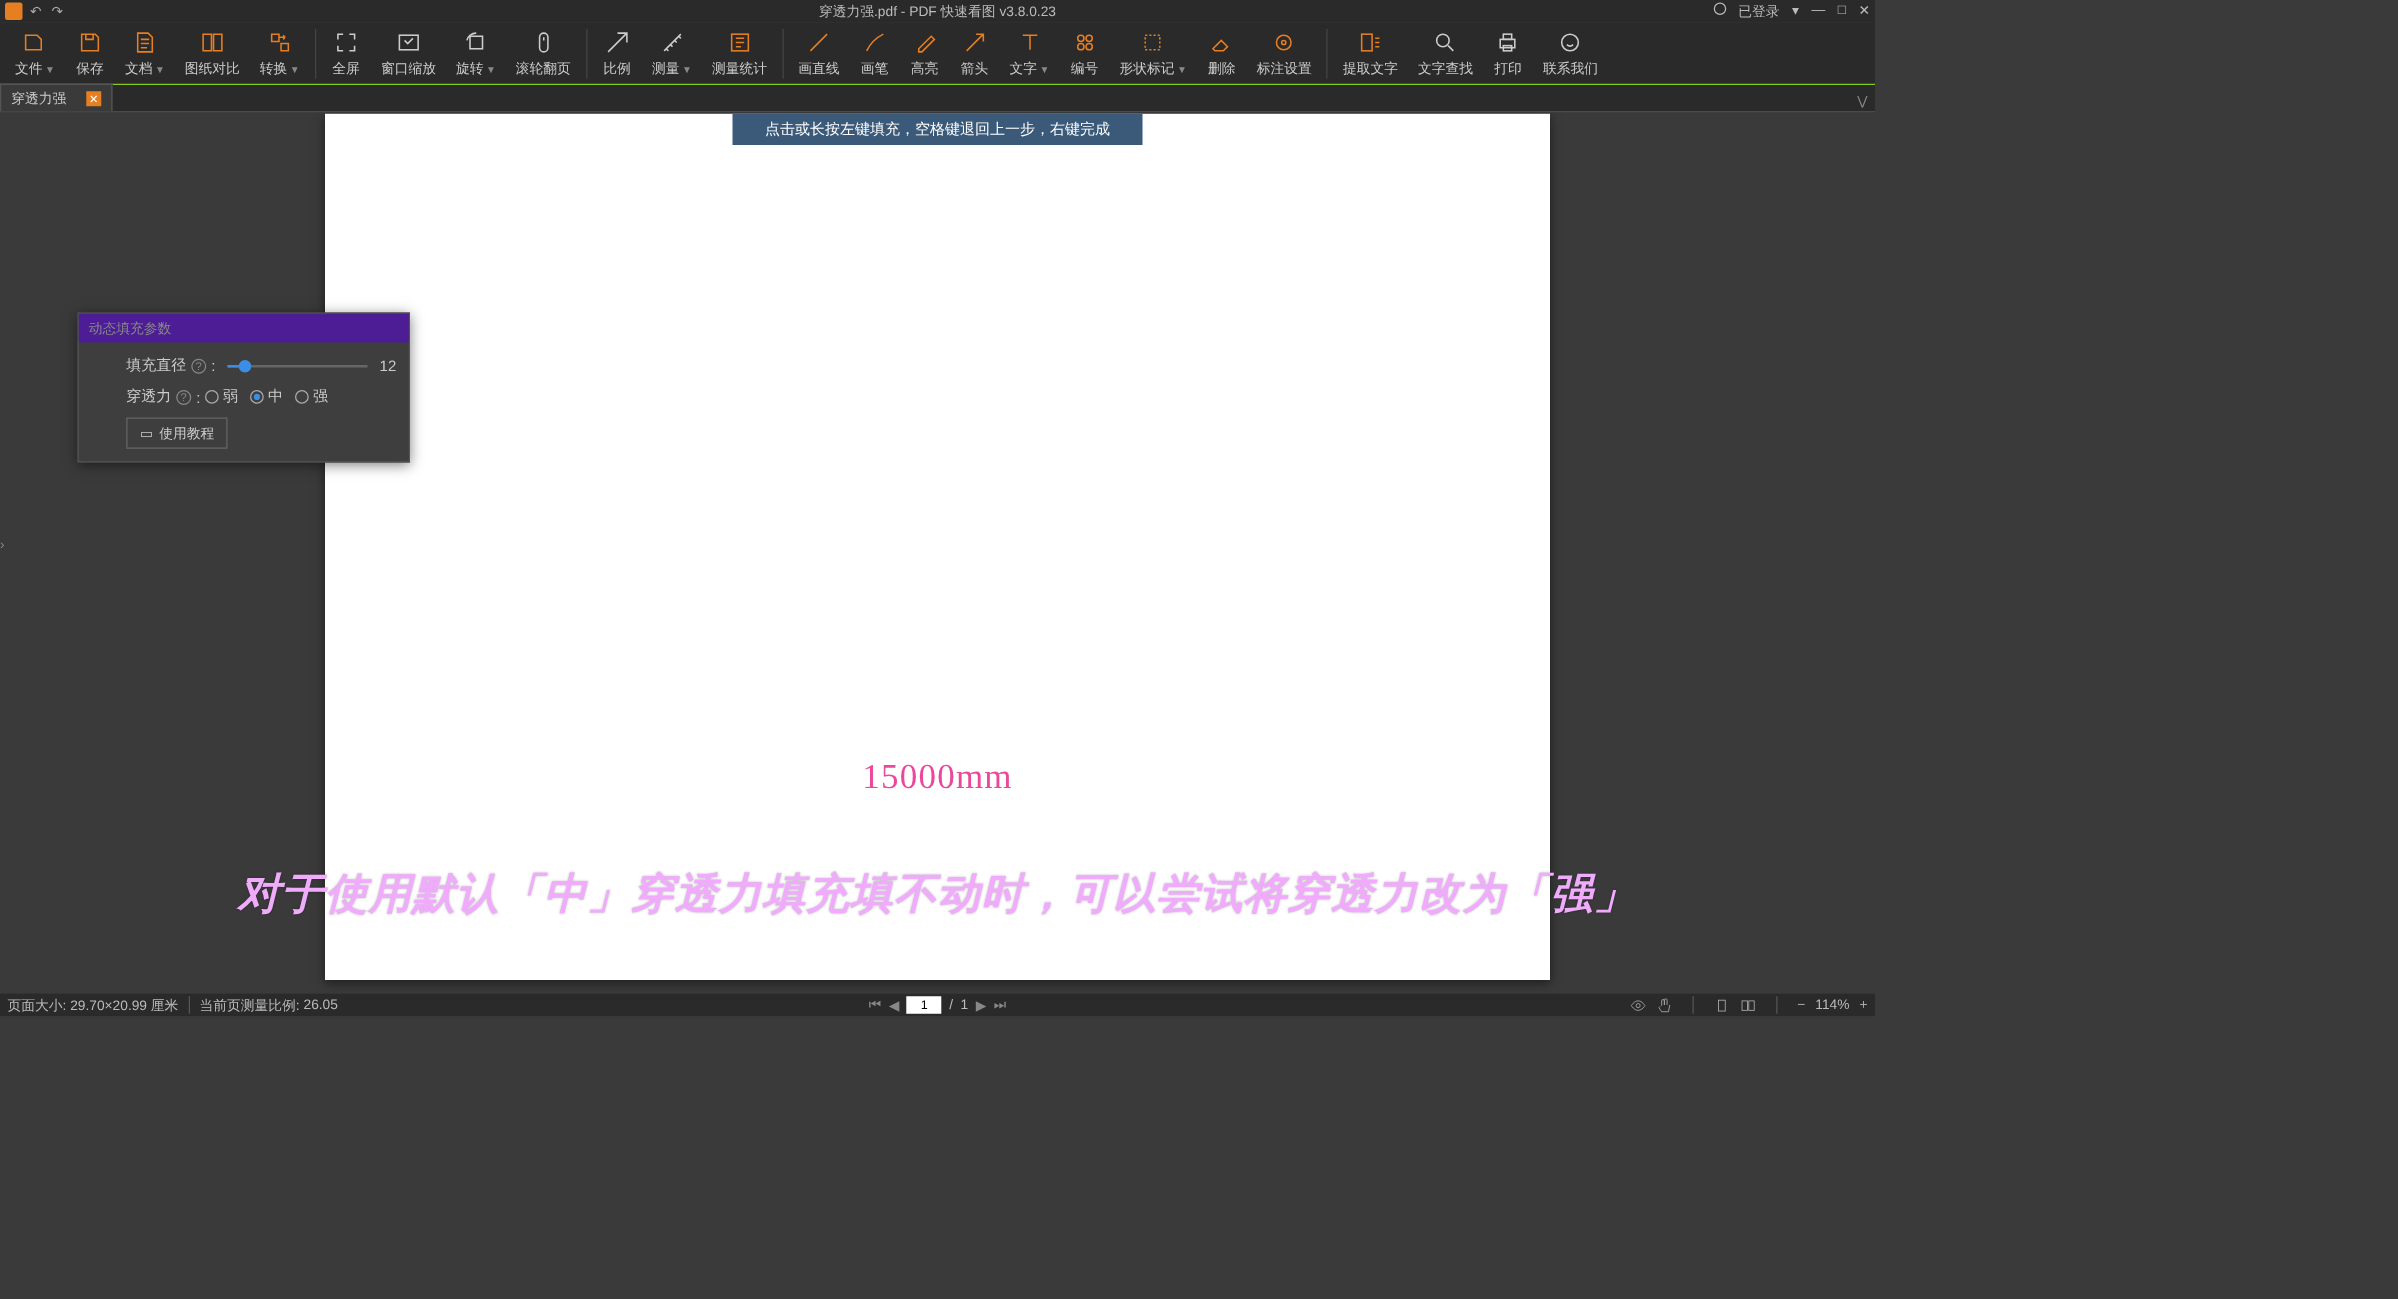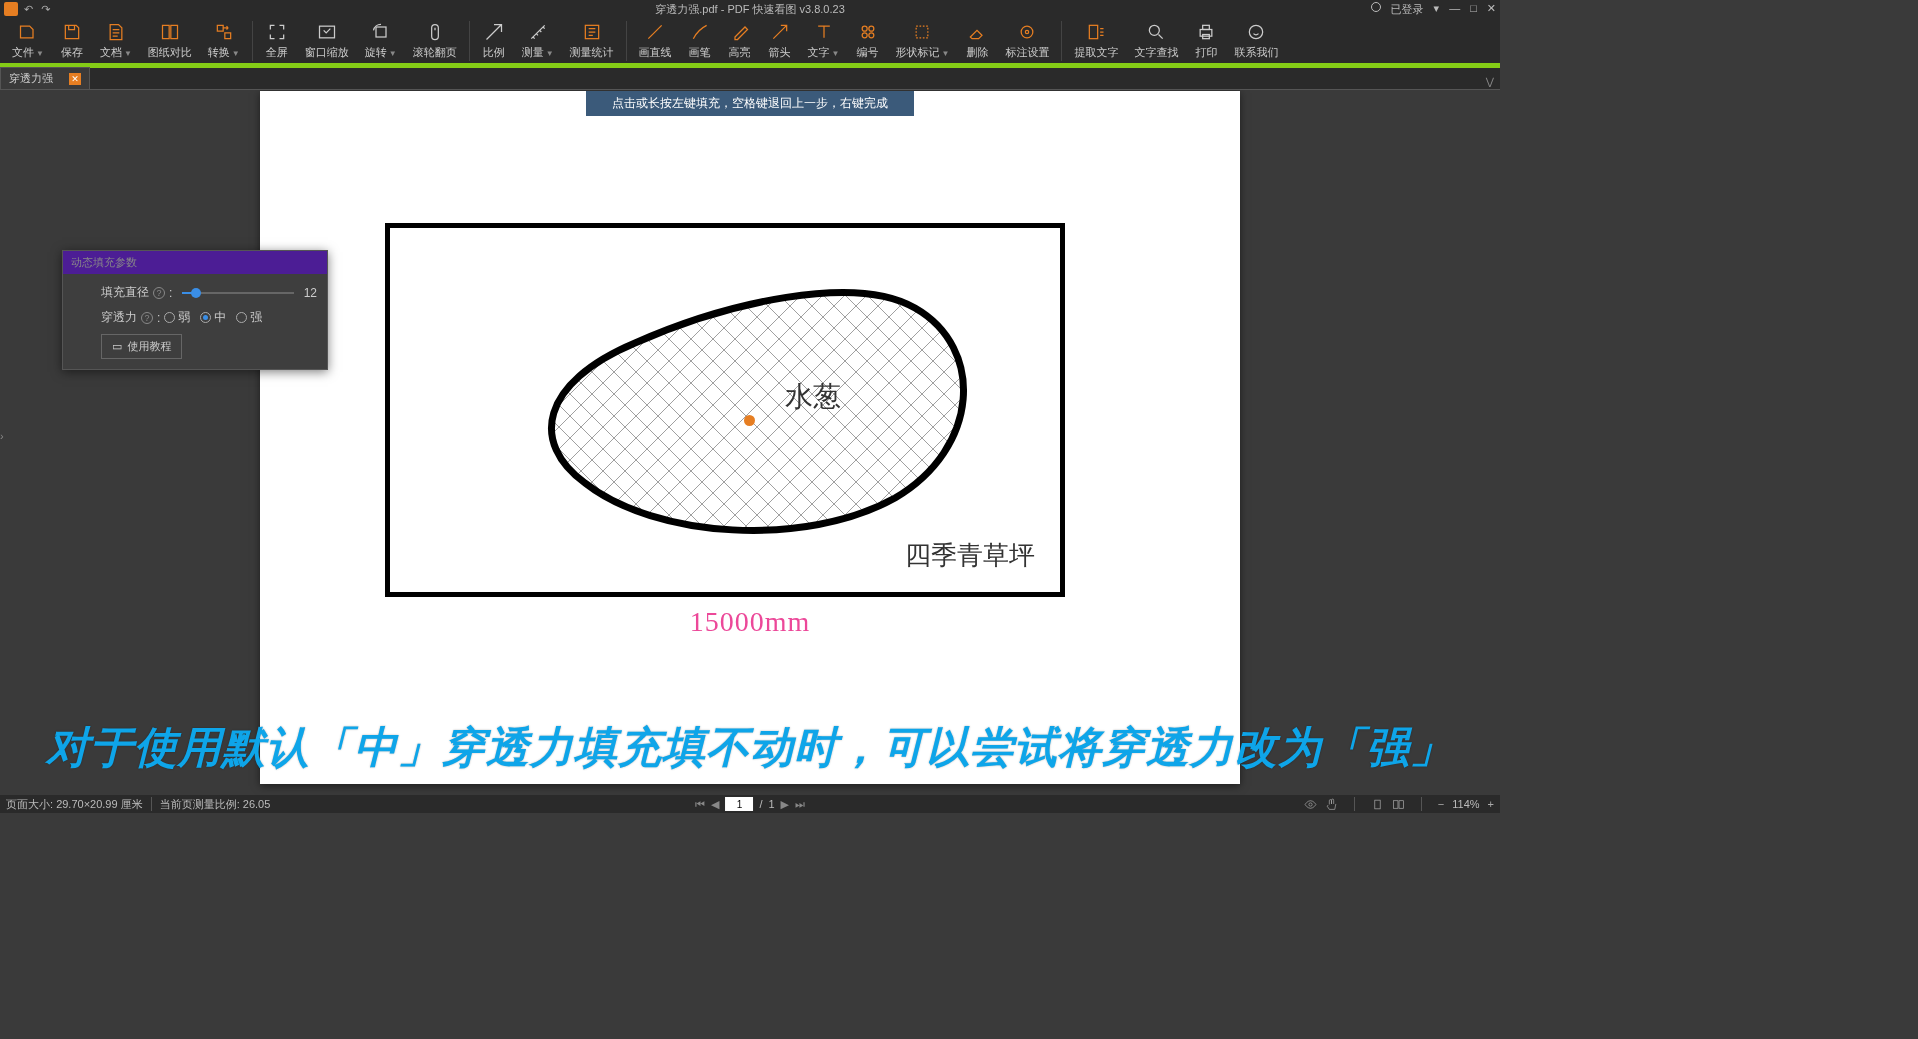--- a/index.html
+++ b/index.html
@@ -8,21 +8,21 @@
 
 .titlebar { height: 18px; background: #2a2a2a; display: flex; align-items: center; font-size: 11px; padding: 0 4px; position: relative; }
 .titlebar .logo { width: 14px; height: 14px; background: #e67e22; border-radius: 2px; margin-right: 6px; }
 .titlebar .back-fwd { display: flex; gap: 8px; color: #aaa; }
 .titlebar .title { position: absolute; left: 50%; transform: translateX(-50%); color: #bbb; }
 .titlebar .right { margin-left: auto; display: flex; gap: 10px; color: #bbb; }
 .titlebar .user-icon { display: inline-block; width: 10px; height: 10px; border: 1px solid #bbb; border-radius: 50%; position: relative; }
 .win-btn { cursor: pointer; }
 
 
-.toolbar { height: 50px; background: #2a2a2a; display: flex; align-items: center; padding: 0 4px; border-bottom: 5px solid #84cc16; }
+.toolbar { height: 50px; background: #2a2a2a; display: flex; align-items: center; padding: 0 4px; border-bottom: 1px solid #84cc16; }
 .tool-group { display: flex; }
 .tool-sep { width: 1px; height: 40px; background: #444; margin: 0 4px; }
 .tool-btn { display: flex; flex-direction: column; align-items: center; justify-content: center; padding: 2px 8px; cursor: pointer; min-width: 40px; }
 .tool-btn .ico { width: 22px; height: 22px; display: flex; align-items: center; justify-content: center; }
 .tool-btn .ico svg { width: 20px; height: 20px; }
 .tool-btn .lbl { font-size: 11px; color: #ccc; margin-top: 2px; white-space: nowrap; }
 .tool-btn.accent .ico svg { stroke: #e67e22; }
 .tool-btn .ico svg { stroke: #ccc; fill: none; stroke-width: 1.5; }
 .drop-arrow { font-size: 8px; color: #888; margin-left: 2px; }
 
@@ -57,21 +57,21 @@
 .slider-wrap { flex: 1; height: 14px; position: relative; margin: 0 6px; }
 .slider-track { position: absolute; top: 6px; left: 0; right: 0; height: 2px; background: #666; }
 .slider-fill { position: absolute; top: 6px; left: 0; width: 12%; height: 2px; background: #3a8ee6; }
 .slider-thumb { position: absolute; top: 2px; left: 12%; width: 10px; height: 10px; background: #3a8ee6; border-radius: 50%; transform: translateX(-50%); }
 .radio { display: inline-flex; align-items: center; gap: 3px; margin-right: 6px; }
 .radio .dot { width: 11px; height: 11px; border: 1px solid #aaa; border-radius: 50%; display: inline-flex; align-items: center; justify-content: center; }
 .radio.sel .dot::after { content: ""; width: 5px; height: 5px; background: #3a8ee6; border-radius: 50%; }
 .tutorial-btn { border: 1px solid #666; background: transparent; color: #ccc; padding: 4px 10px; font-size: 11px; display: inline-flex; align-items: center; gap: 5px; cursor: pointer; }
 
 
-.caption { position: absolute; left: 50%; top: 692px; transform: translateX(-50%); color: #0ea5e9; font-size: 43px; font-weight: bold; font-style: italic; white-space: nowrap; text-shadow: 0 0 2px rgba(0,0,0,0.3); letter-spacing: 1px; margin-top: 27px; }
+.caption { position: absolute; left: 50%; top: 692px; transform: translateX(-50%); color: #f0abfc; font-size: 34px; font-weight: bold; font-style: italic; white-space: nowrap; text-shadow: 0 0 2px rgba(0,0,0,0.3); letter-spacing: 1px; }
 
 
 .statusbar { position: absolute; bottom: 0; left: 0; right: 0; height: 18px; background: #2a2a2a; display: flex; align-items: center; font-size: 11px; color: #bbb; padding: 0 6px; }
 .statusbar .sep { width: 1px; height: 14px; background: #555; margin: 0 8px; }
 .statusbar .center { position: absolute; left: 50%; transform: translateX(-50%); display: flex; align-items: center; gap: 6px; }
 .statusbar .page-input { width: 28px; height: 14px; background: #fff; color: #000; text-align: center; font-size: 10px; border: none; }
 .statusbar .right { margin-left: auto; display: flex; align-items: center; gap: 8px; }
 .statusbar .zoom-btn { cursor: pointer; color: #aaa; }
 .statusbar .icon-sm { width: 13px; height: 13px; }
 .statusbar .icon-sm svg { width: 13px; height: 13px; stroke: #aaa; fill: none; stroke-width: 1.3; }
@@ -337,36 +337,20 @@
     <span>穿透力强</span>
     <span class="close">✕</span>
   </div>
   <div class="tab-expand">⋁</div>
 </div>
 
 <div class="canvas-area">
   <div class="page">
     <div class="hint-bar">点击或长按左键填充，空格键退回上一步，右键完成</div>
 
-    <div class="drawing">
-      <div class="rect-border"></div>
-
-      <svg class="shape-svg" viewBox="0 0 480 290">
-        <defs>
-          <pattern id="hatch" width="22" height="22" patternUnits="userSpaceOnUse">
-            <path d="M0 0L22 22 M22 0L0 22" stroke="#888" stroke-width="0.8"></path>
-          </pattern>
-        </defs>
-        <path d="M 70 210 C 15 170 25 110 120 70 C 210 30 340 0 400 35 C 470 75 465 175 380 225 C 290 275 140 265 70 210 Z" fill="url(#hatch)" stroke="#000" stroke-width="7"></path>
-      </svg>
-
-      <div class="fill-dot"></div>
-      <div class="pond-label">水葱</div>
-      <div class="lawn-label">四季青草坪</div>
-    </div>
     <div class="dim-label" style="top:515px;">15000mm</div>
   </div>
 </div>
 
 <div class="float-panel">
   <div class="ph">动态填充参数</div>
   <div class="pbody">
     <div class="row">
       <span>填充直径</span>
       <span class="help">?</span>

